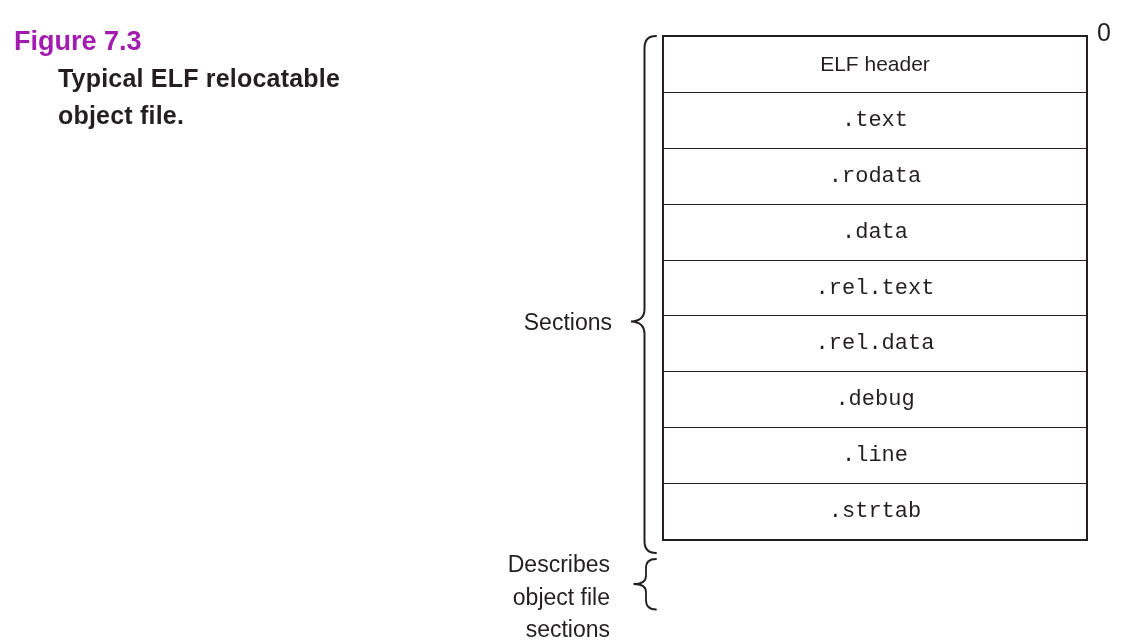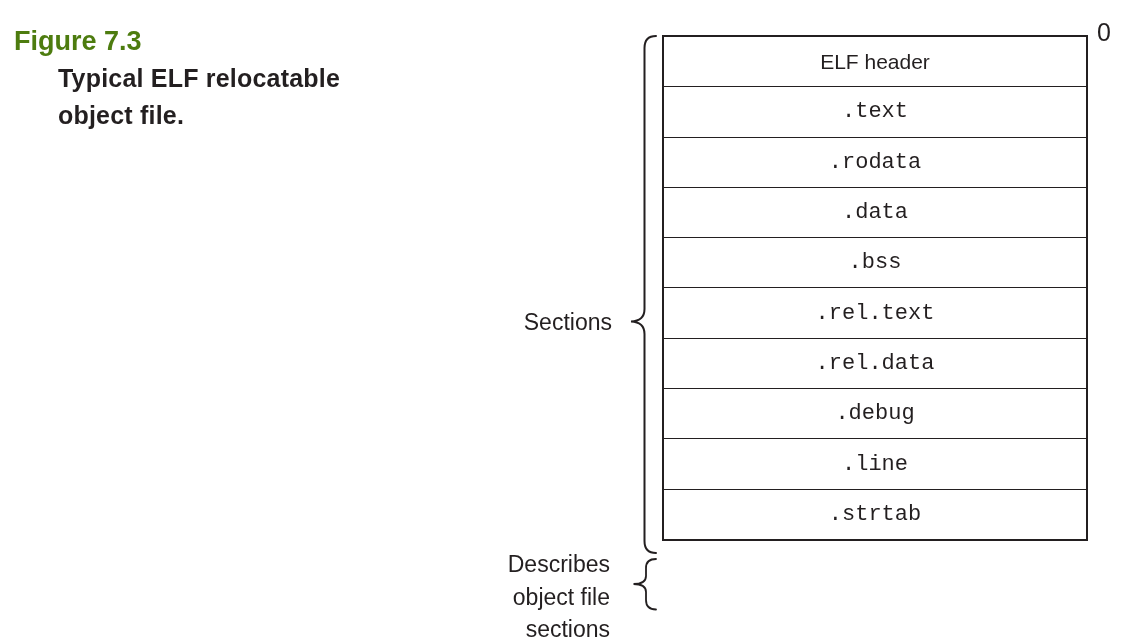--- a/index.html
+++ b/index.html
@@ -9,21 +9,21 @@
     height: 643px;
     background: #ffffff;
     font-family: "Liberation Sans", sans-serif;
     color: #231f20;
     overflow: hidden;
   }
 
   
   .caption { position: absolute; left: 14px; top: 22px; }
   .fig-label {
-    color: #4d7c0f;
+    color: #a21caf;
     font-weight: bold;
     font-size: 27px;
     line-height: 38px;
   }
   .fig-title {
     color: #231f20;
     font-weight: bold;
     font-size: 25px;
     line-height: 37px;
     letter-spacing: 0.2px;
@@ -122,23 +122,20 @@
       <div class="row mono">
         <span>.text</span>
       </div>
       <div class="row mono">
         <span>.rodata</span>
       </div>
       <div class="row mono">
         <span>.data</span>
       </div>
       <div class="row mono">
-        <span>.bss</span>
-      </div>
-      <div class="row mono">
         <span>.rel.text</span>
       </div>
       <div class="row mono">
         <span>.rel.data</span>
       </div>
       <div class="row mono">
         <span>.debug</span>
       </div>
       <div class="row mono">
         <span>.line</span>

